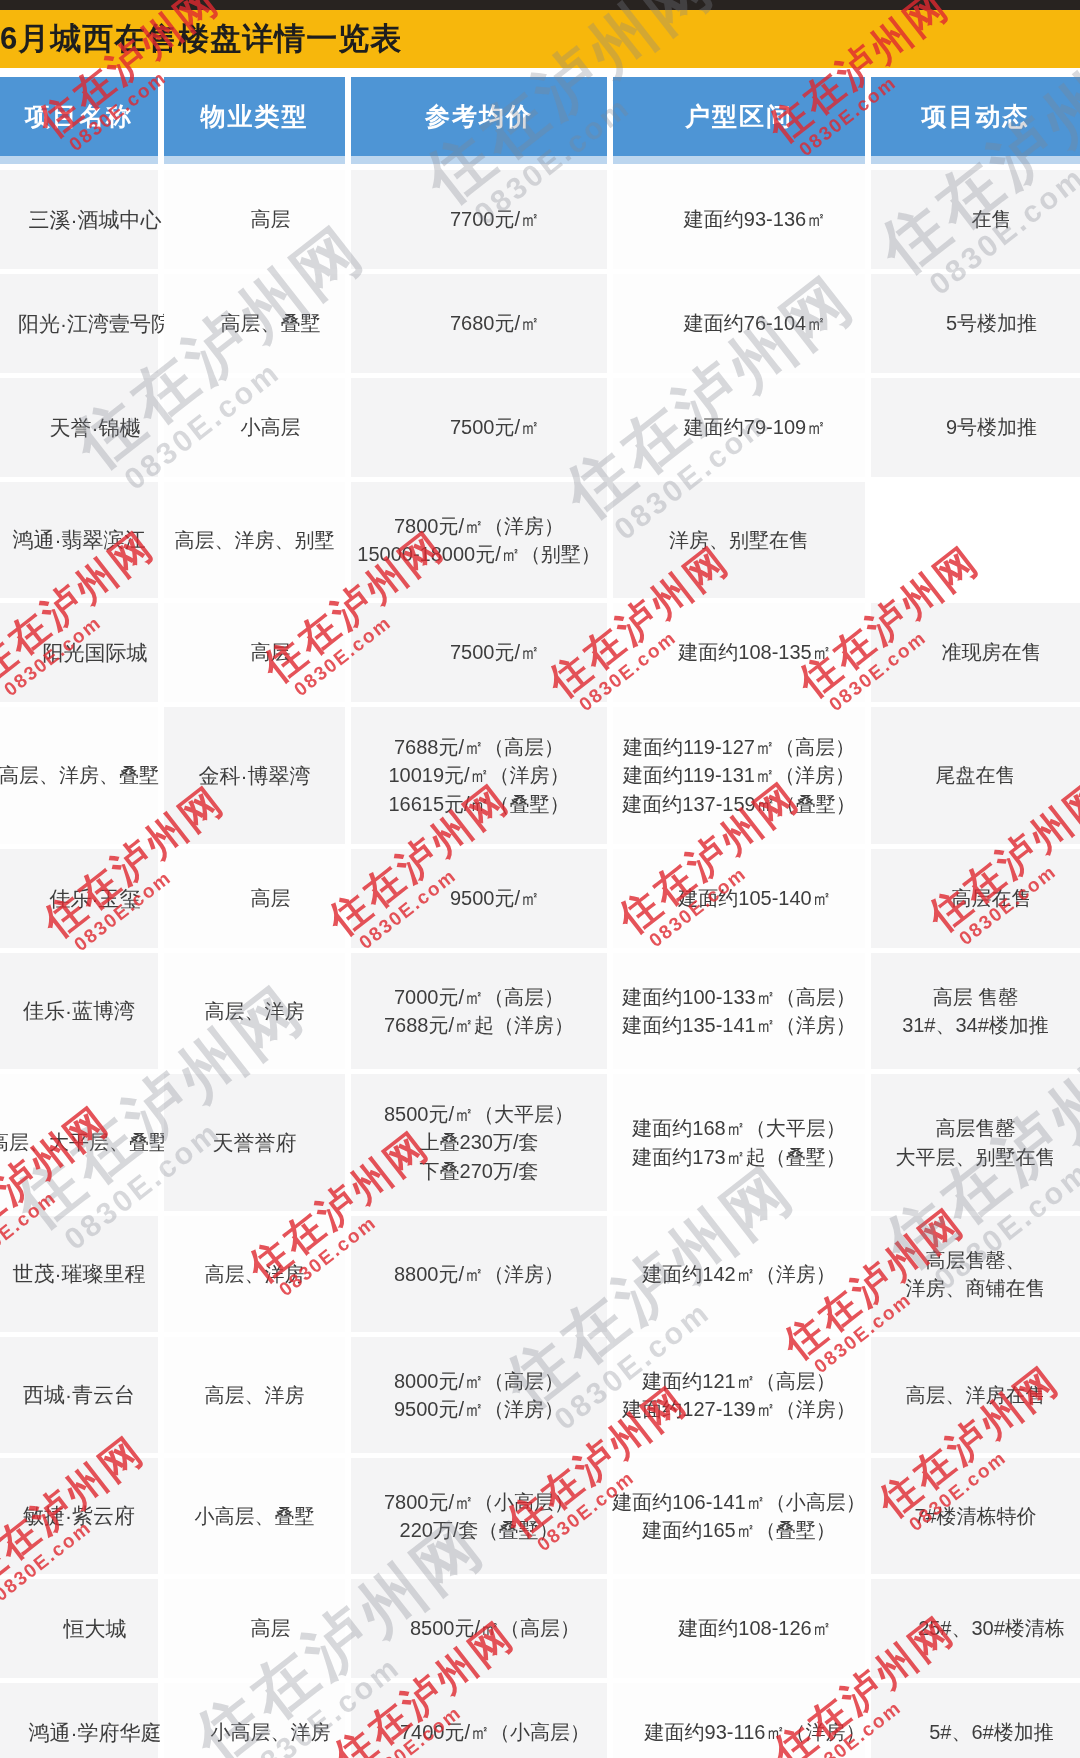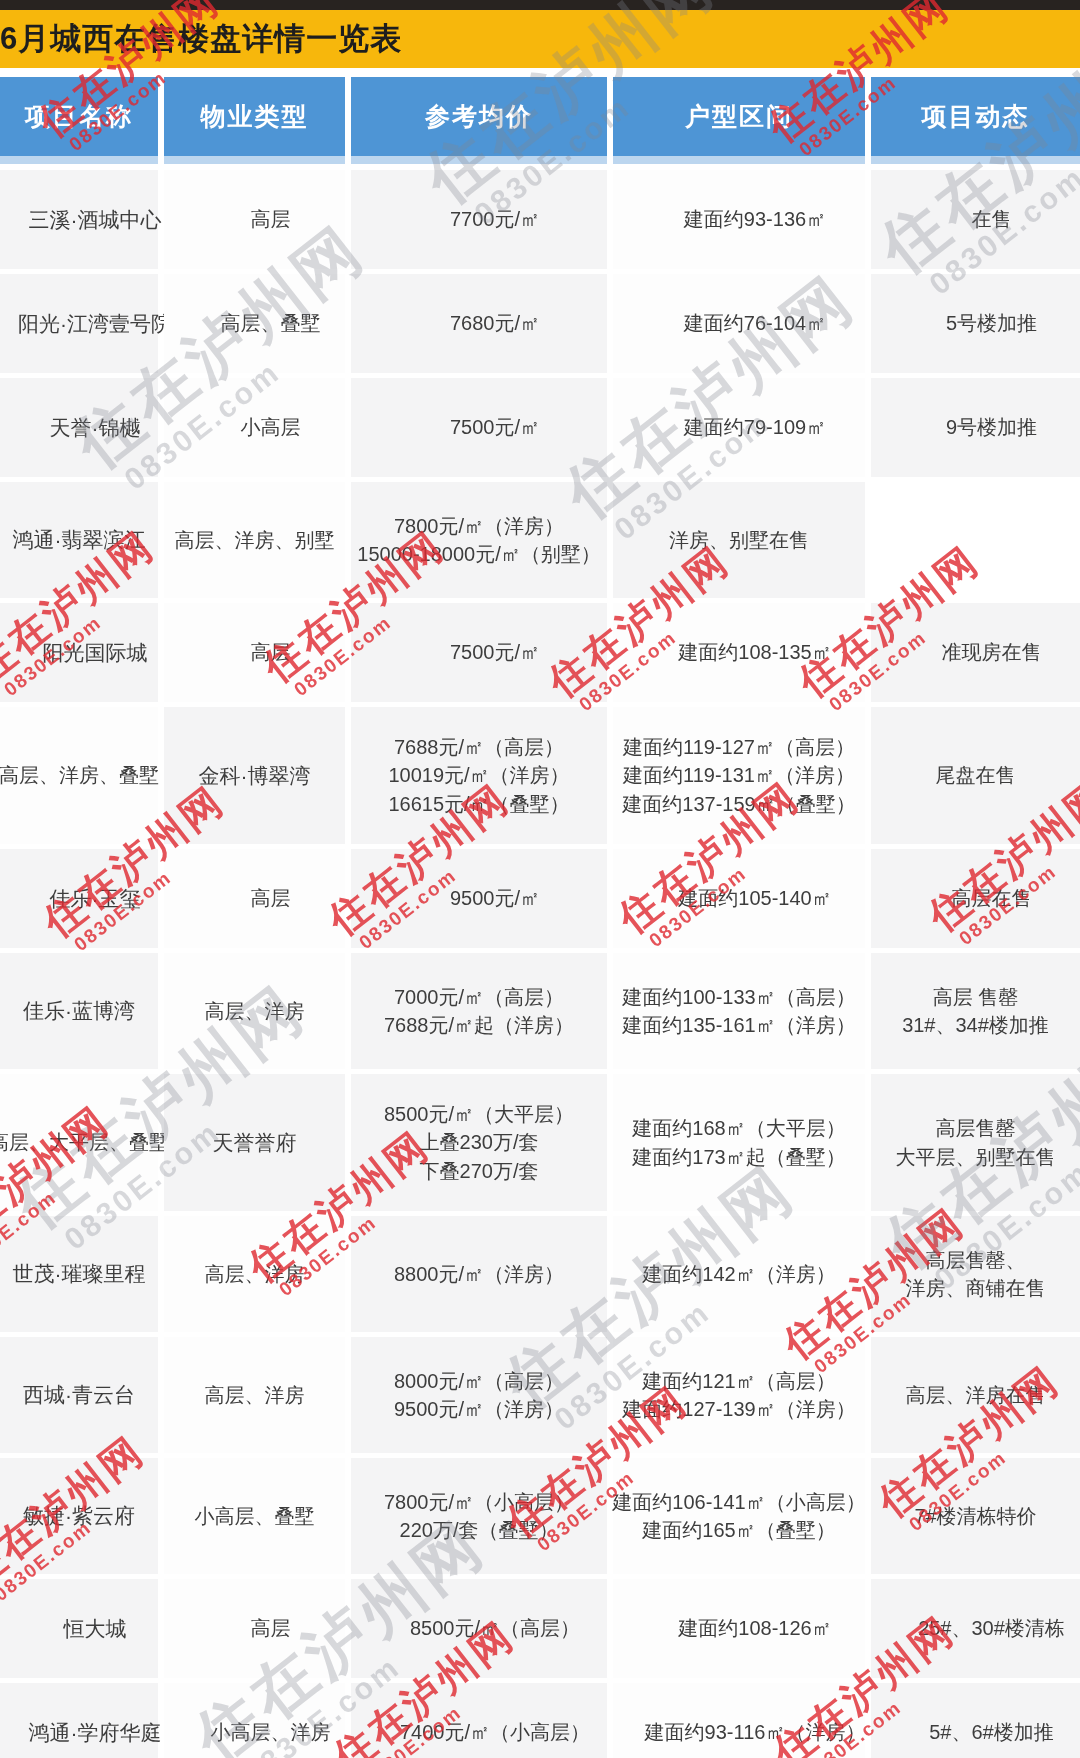--- a/index.html
+++ b/index.html
@@ -206,21 +206,21 @@
           </div>
           <div class="td col1">
             <div class="line">高层、洋房</div>
           </div>
           <div class="td col2">
             <div class="line">7000元/㎡（高层）</div>
             <div class="line">7688元/㎡起（洋房）</div>
           </div>
           <div class="td col3">
             <div class="line">建面约100-133㎡（高层）</div>
-            <div class="line">建面约135-161㎡（洋房）</div>
+            <div class="line">建面约135-141㎡（洋房）</div>
           </div>
           <div class="td col4">
             <div class="line">高层 售罄</div>
             <div class="line">31#、34#楼加推</div>
           </div>
         </div>
         <div class="tr lines-3">
           <div class="td col1">
             <div class="line">高层、大平层、叠墅</div>
           </div>

